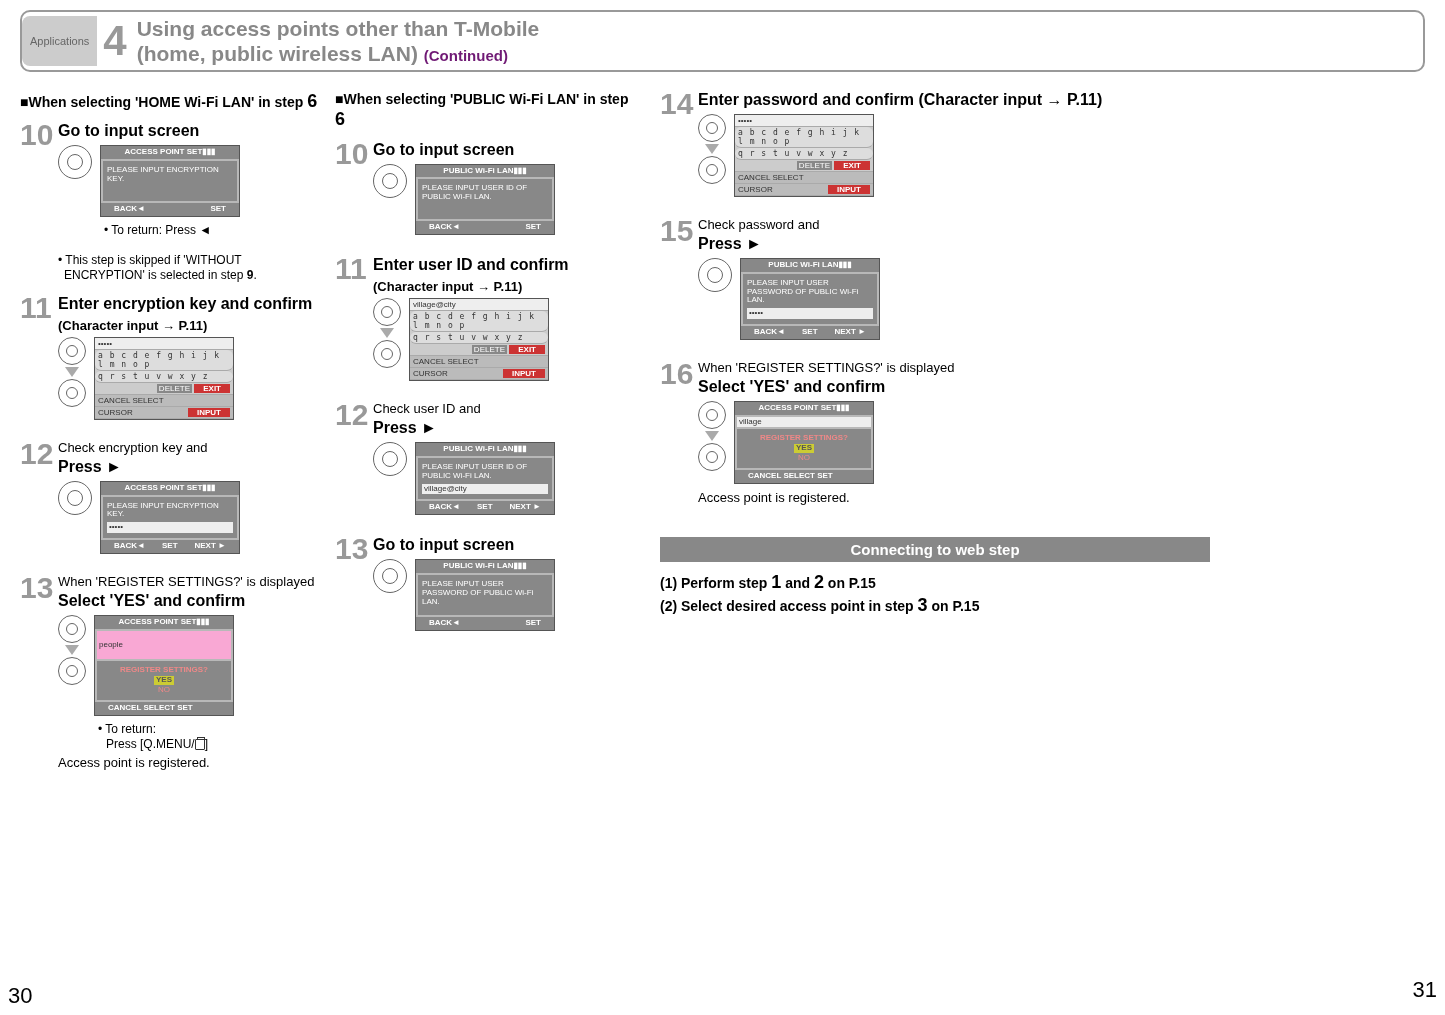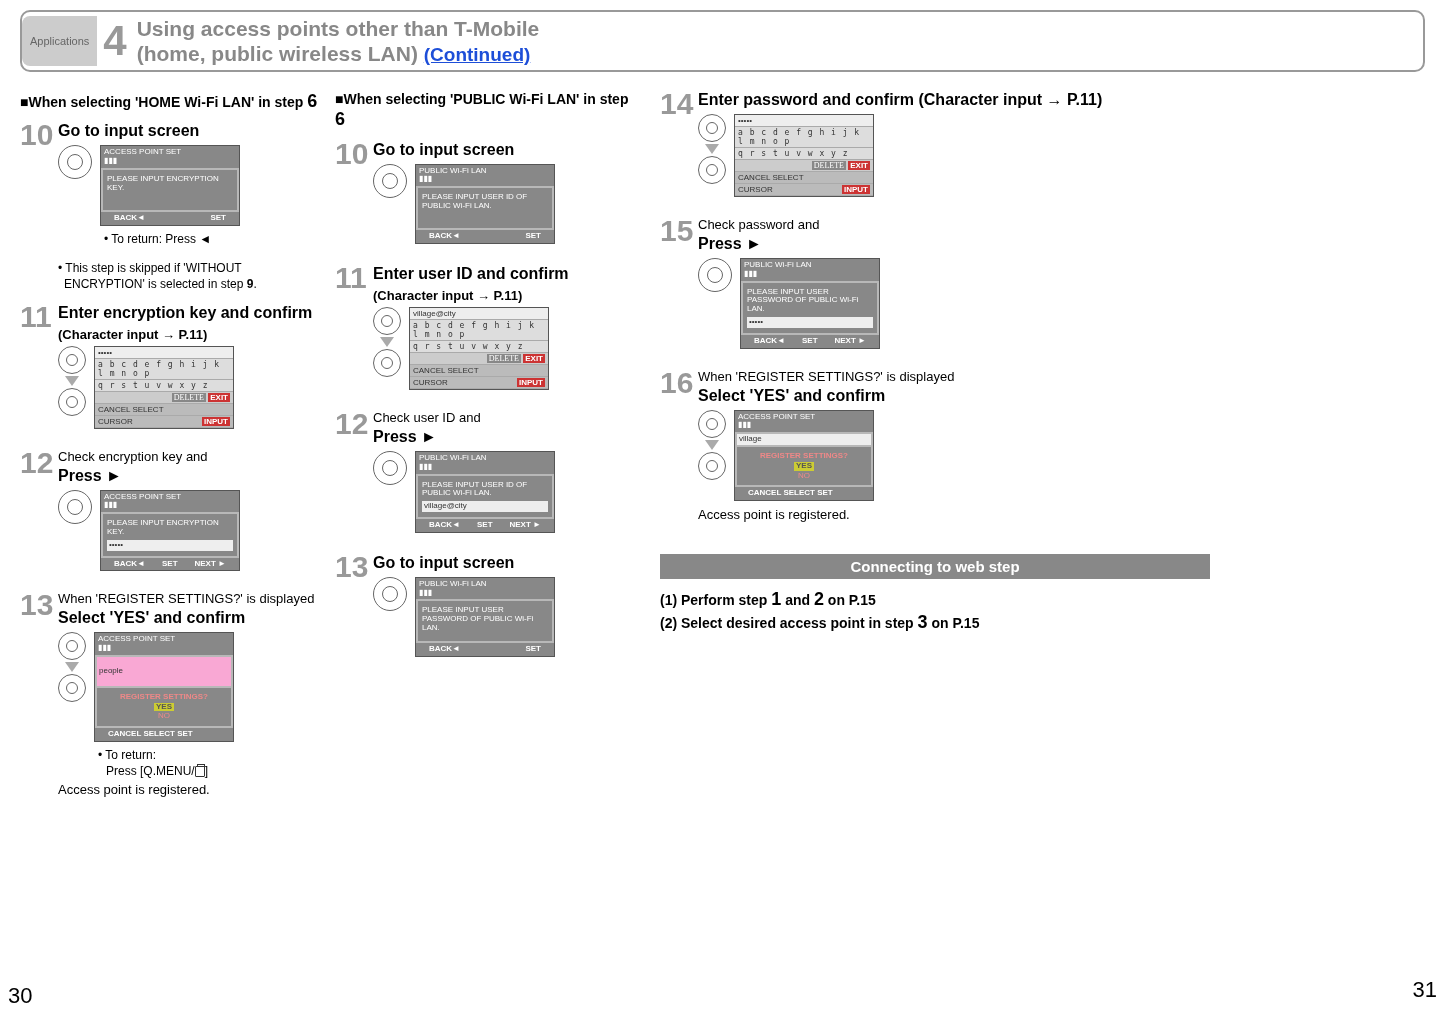--- a/index.html
+++ b/index.html
@@ -41,24 +41,23 @@
     padding: 0 10px 0 6px;
     line-height: 1;
   }
   .title-block { line-height: 1.2; }
   .title-main {
     font-size: 21px;
     font-weight: bold;
     color: #888;
   }
   .title-cont {
-    font-size: 19px;
-    color: #1d4ed8;
-    font-weight: bold;
-    text-decoration: underline;
+    font-size: 15px;
+    color: #701a75;
+    font-weight: bold;
   }
 
   .columns {
     display: flex;
     gap: 10px;
   }
   .col-a { width: 305px; }
   .col-b { width: 305px; }
   .col-c { width: 550px; margin-left: 10px; }
 
@@ -133,22 +132,21 @@
     width: 140px;
     border: 1px solid #555;
     background: #b8b8b8;
     font-size: 8px;
     color: #fff;
     line-height: 1.1;
   }
   .lcd-top {
     background:#888; padding:2px 3px;
     display:flex; justify-content:center;
-    font-weight:normal;
-    flex-direction:column;
+    font-weight:bold;
   }
   .lcd-body {
     padding: 5px 4px;
     min-height: 40px;
     background:#888;
     margin:2px;
     text-align: left;
   }
   .lcd-foot {
     padding: 2px 13px;
@@ -158,24 +156,24 @@
   }
 
   .lcd-char {
     width: 140px;
     border: 1px solid #555;
     background: #ccc;
     font-size: 8px;
     color: #333;
   }
   .lcd-char .row{ padding:1px 3px; border-bottom:1px solid #aaa; }
-  .lcd-char .kbd { letter-spacing: 1px; font-family: monospace; font-size:8px; }
-  .redbox { background:#c33; color:#fff; padding:0 2px; font-weight:bold;}
+  .lcd-char .kbd { letter-spacing: 1px; font-family: monospace; font-size:8px;border-radius:6px; }
+  .redbox { background:#c33; color:#fff; padding:0 9px; font-weight:bold;}
   .yel { background:#cc3; color:#555; padding:0 2px; font-weight:bold;}
-  .nobox{ background:#888; color:#fff; padding:0 2px;font-family:Liberation Serif, serif;}
+  .nobox{ background:#888; color:#fff; padding:0 2px;}
 
   .downarrow {
     width: 0; height: 0;
     border-left: 7px solid transparent;
     border-right: 7px solid transparent;
     border-top: 10px solid #aaa;
   }
 
   .bullet { font-size: 12px; padding-left: 12px; text-indent: -8px; line-height:1.3; }
   .bullet-outer { font-size: 12px; padding-left: 6px; text-indent: -6px; line-height:1.3; margin-top:3px;}

